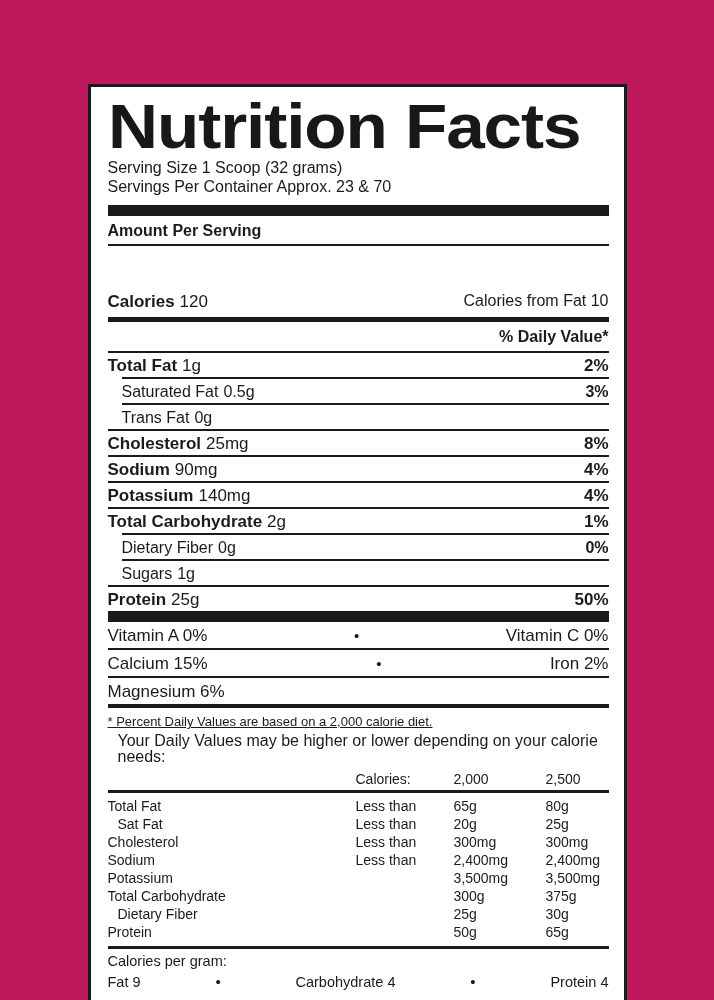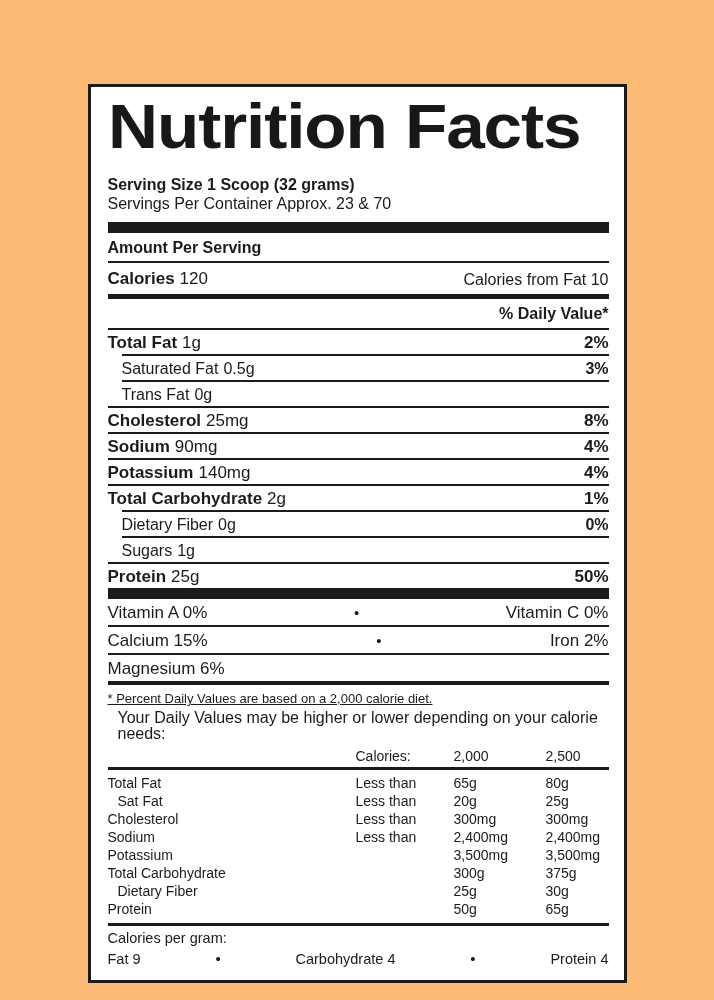--- a/index.html
+++ b/index.html
@@ -1,34 +1,34 @@
 <!DOCTYPE html>
 <html><head>
 <meta charset="utf-8">
 <style>
   html,body{margin:0;padding:0;}
   .page{
-    width:714px;height:1000px;background:#fdba74;overflow:hidden;
+    width:714px;height:1000px;background:#be185d;overflow:hidden;
     font-family:"Liberation Sans","DejaVu Sans",sans-serif;color:#1b1b1b;
     -webkit-font-smoothing:antialiased;
   }
   .nf-label{
     box-sizing:border-box;width:539px;margin:84px auto 0 auto;
     background:#ffffff;border:3px solid #1b1b1b;padding:6px 15px 10px 17px;
   }
   .title{
     margin:2px 0 0 0;font-size:63px;line-height:62px;font-weight:700;
     letter-spacing:-1px;transform:scaleX(1.10);transform-origin:left center;
     white-space:nowrap;color:#181818;
   }
   .serving{font-size:16px;line-height:19px;}
-  .serving.first{margin-top:18px;font-weight:bold;}
+  .serving.first{margin-top:1px;}
   .bar-thick{height:11px;background:#1b1b1b;margin-top:9px;}
   .aps{font-weight:700;font-size:16px;padding:6px 0 4px 0;border-bottom:2px solid #1b1b1b;}
-  .calories-row{display:flex;justify-content:space-between;align-items:flex-end;padding:6px 0 5px 0;}
+  .calories-row{display:flex;justify-content:space-between;align-items:flex-start;padding:6px 0 5px 0;margin-top:40px;}
   .cal-left{font-size:17px;}
   .cal-right{font-size:16px;}
   .rule5{border-top:5px solid #1b1b1b;}
   .rule4{border-top:4px solid #1b1b1b;}
   .rule3{border-top:3px solid #1b1b1b;}
   .dv-header{text-align:right;font-weight:700;font-size:16px;padding:6px 0 5px 0;}
   .nrow{
     display:flex;justify-content:space-between;align-items:flex-start;
     border-top:2px solid #1b1b1b;padding:3px 0 2px 0;font-size:17px;line-height:19px;
   }

